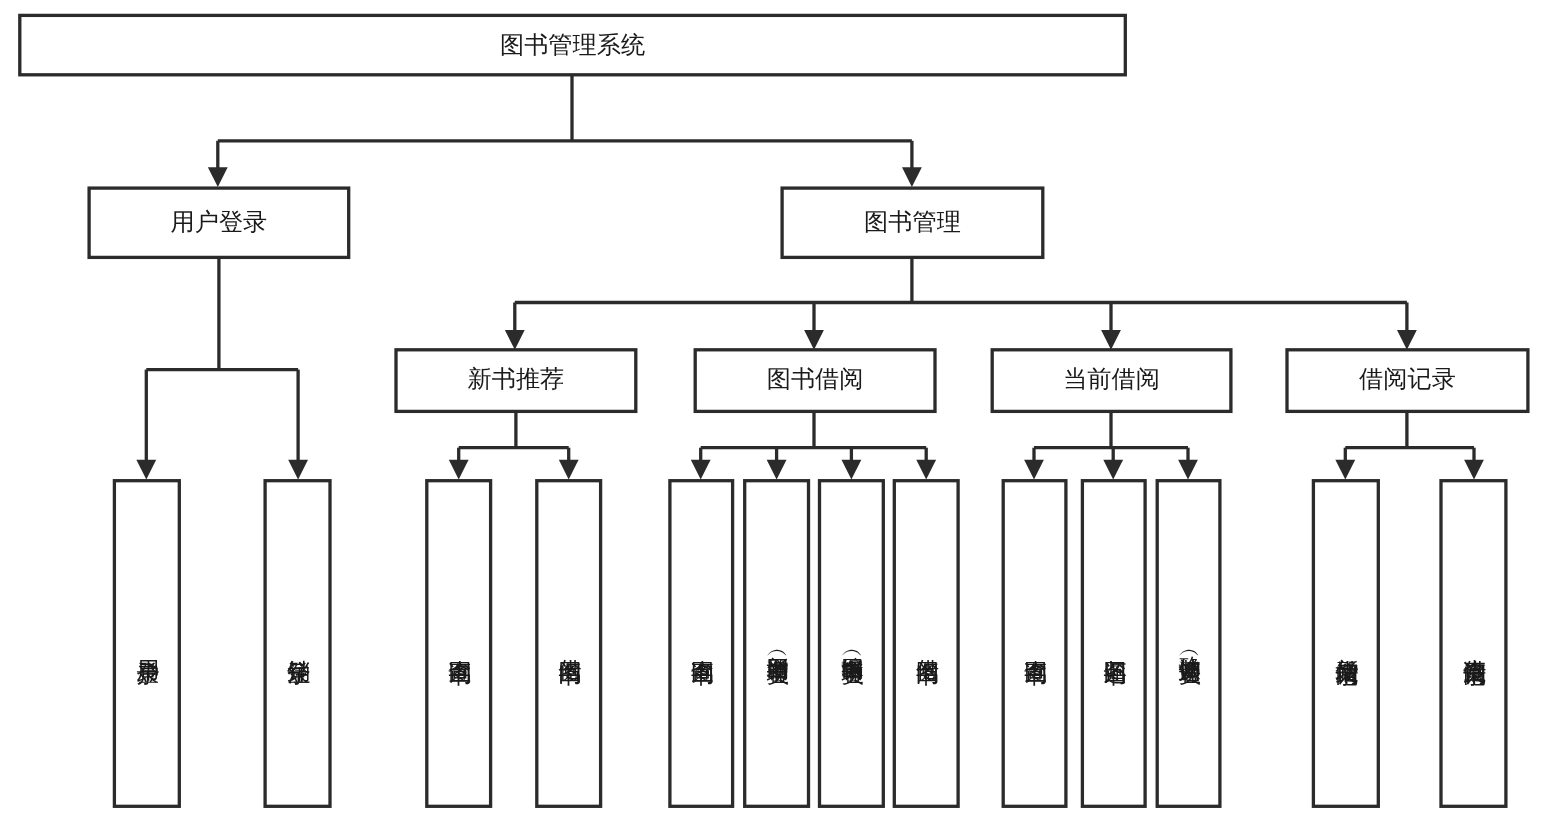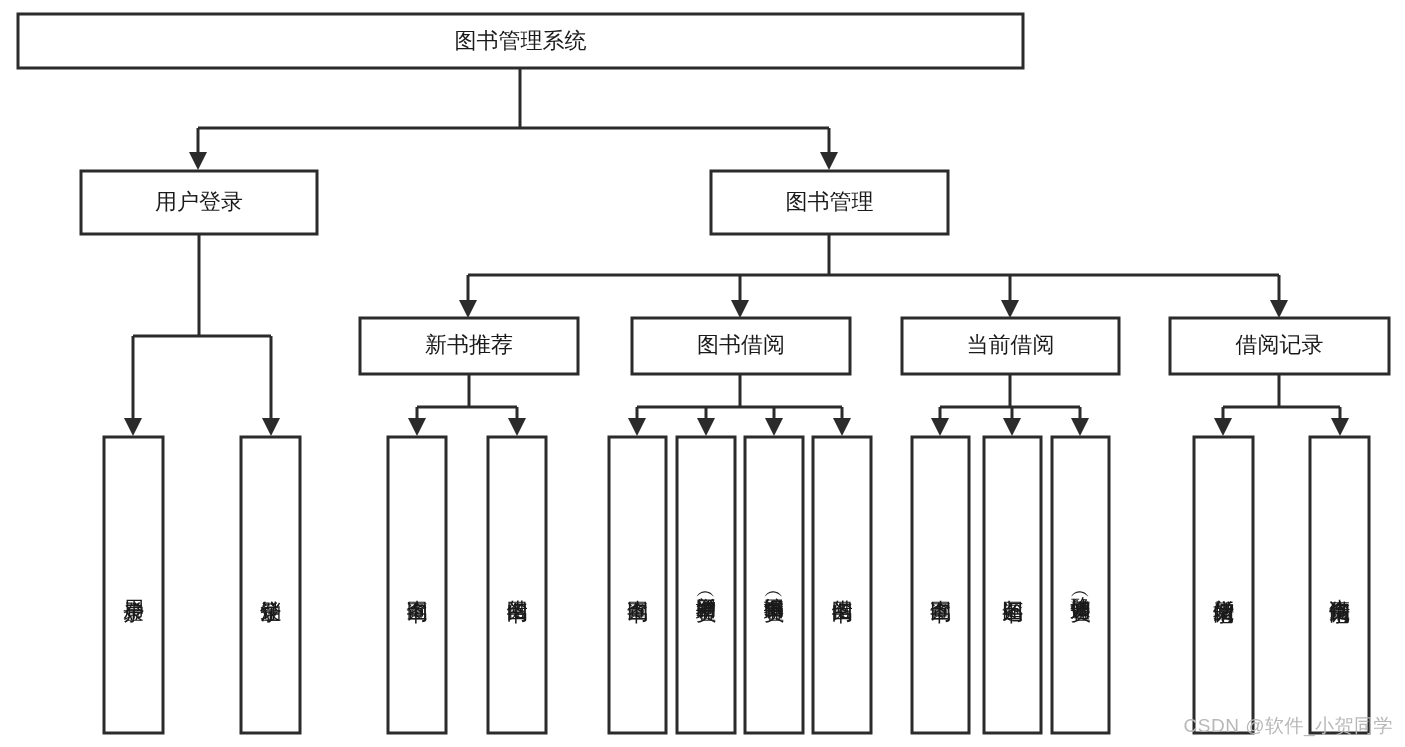--- a/index.html
+++ b/index.html
@@ -216,14 +216,13 @@
   <div class="node-label-v" style="left: 609px; top: 437px; width: 57px; height: 296px; display: flex; align-items: center; justify-content: center; box-sizing: border-box;">查询图书</div>
   <div class="node-label-v" style="left: 677px; top: 437px; width: 58px; height: 296px; font-size: 20px; display: flex; align-items: center; justify-content: center; box-sizing: border-box;">新增图书（管理员）</div>
   <div class="node-label-v" style="left: 745px; top: 437px; width: 58px; height: 296px; font-size: 20px; display: flex; align-items: center; justify-content: center; box-sizing: border-box;">编辑图书（管理员）</div>
   <div class="node-label-v" style="left: 813px; top: 437px; width: 58px; height: 296px; display: flex; align-items: center; justify-content: center; box-sizing: border-box;">借阅图书</div>
   <div class="node-label-v" style="left: 912px; top: 437px; width: 57px; height: 296px; display: flex; align-items: center; justify-content: center; box-sizing: border-box;">查询图书</div>
   <div class="node-label-v" style="left: 984px; top: 437px; width: 57px; height: 296px; display: flex; align-items: center; justify-content: center; box-sizing: border-box;">归还图书</div>
   <div class="node-label-v" style="left: 1052px; top: 437px; width: 57px; height: 296px; font-size: 20px; display: flex; align-items: center; justify-content: center; box-sizing: border-box;">确认归还（管理员）</div>
   <div class="node-label-v" style="left: 1194px; top: 437px; width: 59px; height: 296px; display: flex; align-items: center; justify-content: center; box-sizing: border-box;">新增借阅记录</div>
   <div class="node-label-v" style="left: 1310px; top: 437px; width: 59px; height: 296px; display: flex; align-items: center; justify-content: center; box-sizing: border-box;">查询借阅记录</div>
 
-  <div class="watermark">CSDN @软件_小贺同学</div>
 </div>
 
 </body></html>

